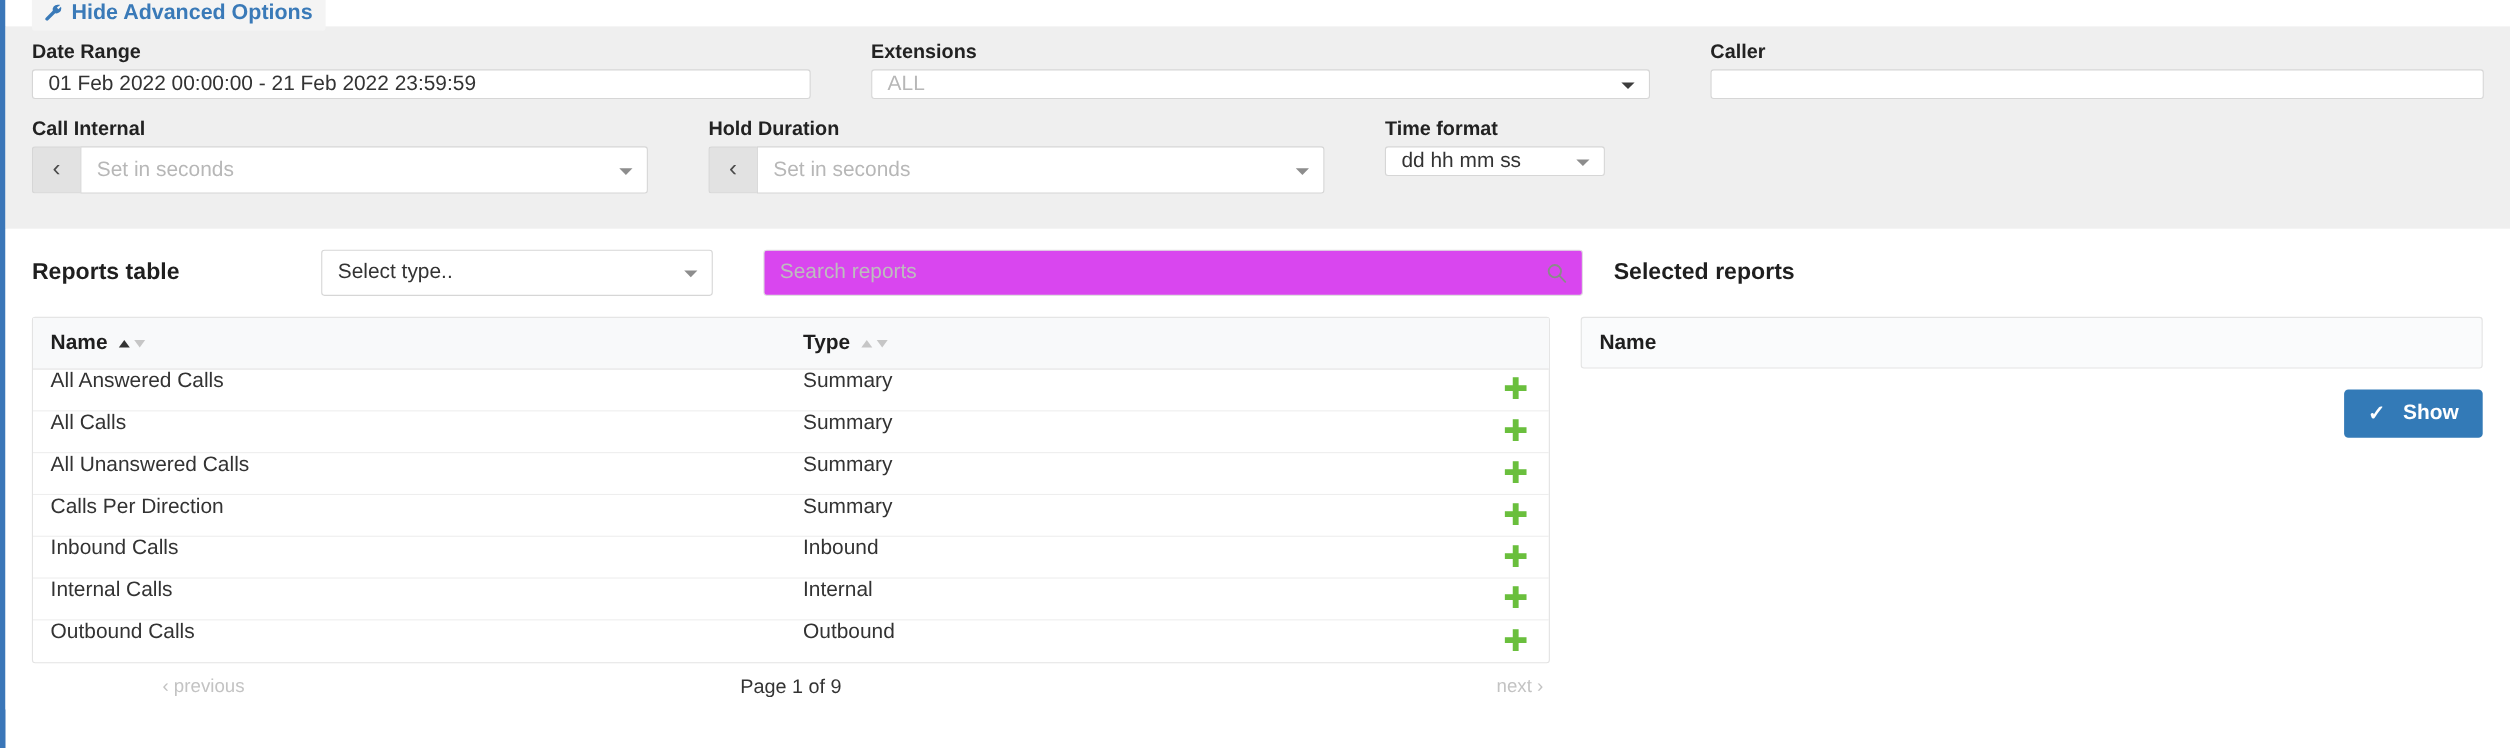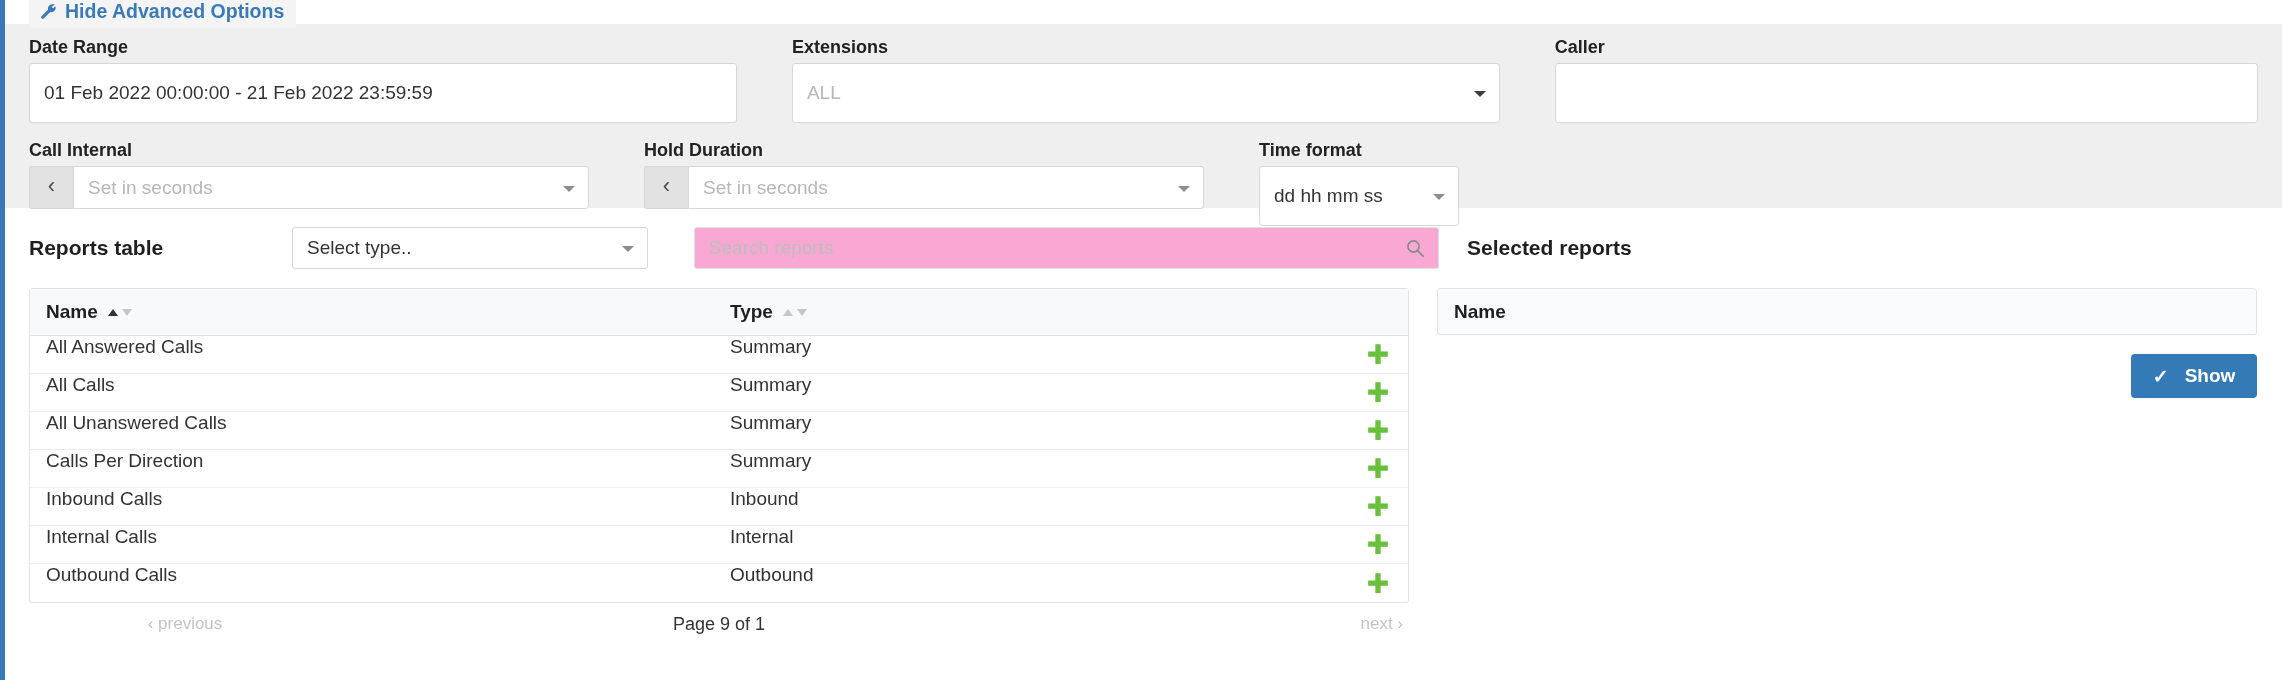--- a/index.html
+++ b/index.html
@@ -51,21 +51,21 @@
   .f-row { display: flex; gap: 32px; }
   .f-row.row2 { margin-top: 18px; }
   .f-label {
     font-size: 18px;
     font-weight: 700;
     color: #222;
     margin-bottom: 7px;
     line-height: 1;
   }
   .ctl {
-    height: 60px;
+    height: 27px;
     background: #ffffff;
     border: 1px solid #d6d6d6;
     border-radius: 3px;
     display: flex;
     align-items: center;
     padding: 0 14px;
     font-size: 19px;
     color: #333;
   }
   .ctl.placeholder-text { color: #b7b7b7; }
@@ -134,21 +134,21 @@
   .search-wrap { width: 765px; margin-left: 46px; position: relative; }
   .search-input {
     width: 100%;
     height: 42px;
     border: 1px solid #e0e0e0;
     border-radius: 3px;
     padding: 0 44px 0 14px;
     font-size: 19px;
     color: #333;
     font-family: "Liberation Sans", sans-serif;
-    background: #f9a8d4;
+    background: #d946ef;
   }
   .search-input::placeholder { color: #bdbdbd; }
   .search-icon {
     position: absolute; right: 14px; top: 50%;
     margin-top: -10px;
     width: 20px; height: 20px;
     color: #8a8a8a;
   }
   .panel-right-head {
     margin-left: 28px;
@@ -426,21 +426,21 @@
                 <div class="cell-type">Outbound</div>
                 <div class="cell-act">
                   <span class="plus-icon">✚</span>
                 </div>
               </div>
             </div>
         </div>
 
         <div class="pager">
           <span class="pg-prev">‹ previous</span>
-          <span class="pg-mid">Page 9 of 1</span>
+          <span class="pg-mid">Page 1 of 9</span>
           <span class="pg-next">next ›</span>
         </div>
       </div>
 
       <div class="right-col">
         <div class="sel-table">
           <span>Name</span>
         </div>
         <div id="selected-rows-host"></div>
         <div class="show-row">

